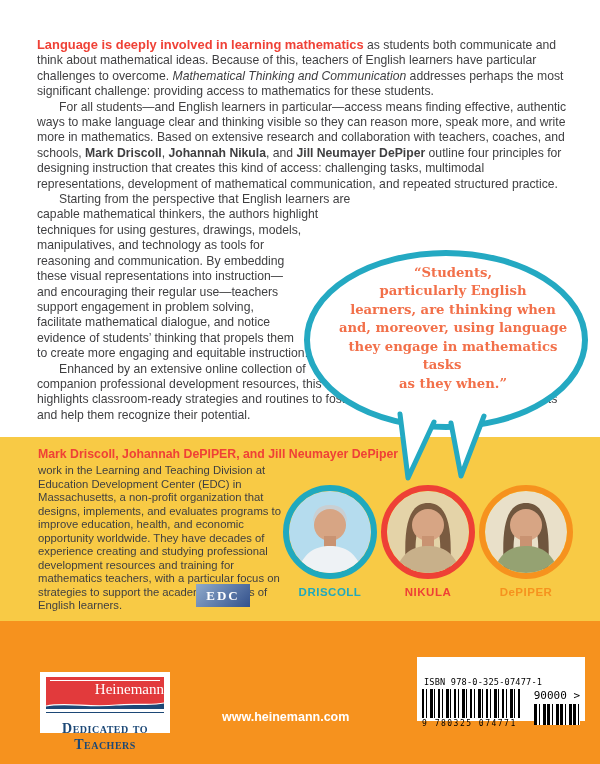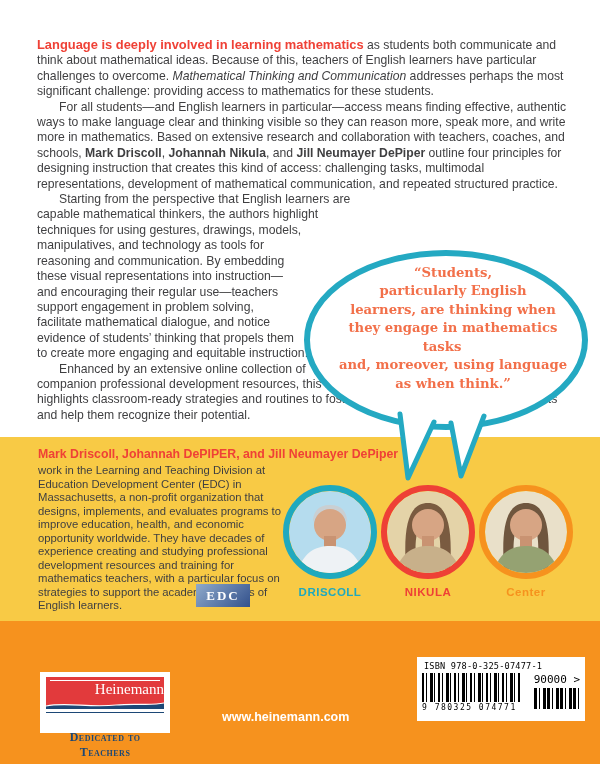--- a/index.html
+++ b/index.html
@@ -40,26 +40,26 @@
   .photo{width:82px;height:82px;border-radius:50%;}
   .avatar{display:block;width:82px;height:82px;}
   .alabel{margin-top:7px;font-weight:bold;font-size:11.5px;letter-spacing:.5px;}
   
   .hm-box{position:absolute;left:40px;top:672px;width:130px;height:61px;background:#fff;z-index:2;
           padding:5px 6px 0;box-sizing:border-box;}
   .hm-red{position:relative;background:#e23a3c;height:24px;color:#fff;text-align:right;
           font-family:"Liberation Serif",serif;font-size:15px;line-height:25px;}
   .hm-red::before{content:"";position:absolute;top:3px;left:4px;right:4px;border-top:1px solid #fff;}
   .hm-wave{display:block;width:100%;height:8px;}
-  .hm-tag{margin-top:3px;border-top:1.5px solid #1c4876;padding-top:17px;text-align:center;
+  .hm-tag{margin-top:3px;border-top:1.5px solid #1c4876;padding-top:8px;text-align:center;
           font-family:"Liberation Serif",serif;font-variant:small-caps;font-weight:bold;
-          color:#1c4876;font-size:12px;letter-spacing:.5px;}
+          color:#1c4876;font-size:14px;letter-spacing:.5px;}
   .website{position:absolute;left:222px;top:710px;z-index:2;color:#fff;font-weight:bold;font-size:12.5px;}
   .barcode-box{position:absolute;left:417px;top:657px;width:168px;height:64px;background:#fff;z-index:2;
-               padding:4px 5px;box-sizing:border-box;color:#000;
+               padding:20px 5px;box-sizing:border-box;color:#000;
                font-family:"DejaVu Sans Mono",monospace;}
   .isbn-line{font-size:8.6px;letter-spacing:.2px;margin-left:2px;white-space:nowrap;}
   .bars-row{display:flex;margin-top:2px;}
   .bars-main{width:100px;height:29px;
     background:repeating-linear-gradient(90deg,#000 0 2px,#fff 2px 4px,#000 4px 5px,#fff 5px 8px,
     #000 8px 11px,#fff 11px 12px,#000 12px 13px,#fff 13px 16px);}
   .digits{font-size:8px;letter-spacing:1.5px;margin-top:1px;white-space:nowrap;}
   .right-col{margin-left:7px;flex:1;text-align:right;}
   .price{font-size:11px;white-space:nowrap;}
   .bars-small{width:46px;height:21px;margin-top:2px;margin-left:auto;
@@ -80,21 +80,21 @@
     <p class="indent">
       <span class="bubble-float">
         <svg class="bubble-svg" viewBox="0 0 292 240">
           <ellipse cx="150" cy="92" rx="139" ry="87" fill="#ffffff" stroke="#24a9c2" stroke-width="6"></ellipse>
           <path d="M104,166 L112,230 L138,174 Z" fill="#ffffff"></path>
           <path d="M104,166 L112,230 L138,174" fill="none" stroke="#24a9c2" stroke-width="5" stroke-linecap="round" stroke-linejoin="round"></path>
           <path d="M155,175 L165,228 L188,168 Z" fill="#ffffff"></path>
           <path d="M155,175 L165,228 L188,168" fill="none" stroke="#24a9c2" stroke-width="5" stroke-linecap="round" stroke-linejoin="round"></path>
         </svg>
         <span class="quote">
-          <span><span style="display:block">“Students,</span><span style="display:block">particularly English</span><span style="display:block">learners, are thinking when</span><span style="display:block">they engage in mathematics tasks</span><span style="display:block">and, moreover, using language</span><span style="display:block">as when think.”</span></span>
+          <span><span style="display:block">“Students,</span><span style="display:block">particularly English</span><span style="display:block">learners, are thinking when</span><span style="display:block">and, moreover, using language</span><span style="display:block">they engage in mathematics tasks</span><span style="display:block">as they when.”</span></span>
         </span>
       </span>
       <span>Starting from the perspective that English learners are capable mathematical thinkers, the authors highlight techniques for using gestures, drawings, models, manipulatives, and technology as tools for reasoning and communication. By embedding these visual representations into instruction—and encouraging their regular use—teachers support engagement in problem solving, facilitate mathematical dialogue, and notice evidence of students’ thinking that propels them to create more engaging and equitable instruction.</span>
     </p>
     <p class="indent">Enhanced by an extensive online collection of companion professional development resources, this book highlights classroom-ready strategies and routines to foster mathematical success in all students and help them recognize their potential.</p>
   </div>
 
   <div class="bio-heading">Mark Driscoll, Johannah DePIPER, and Jill Neumayer DePiper</div>
   <div class="bio-body">work in the Learning and Teaching Division at Education Development Center (EDC) in Massachusetts, a non-profit organization that designs, implements, and evaluates programs to improve education, health, and economic opportunity worldwide. They have decades of experience creating and studying professional development resources and training for mathematics teachers, with a particular focus on strategies to support the academic success of English learners.</div>
   <div class="edc">EDC</div>
@@ -133,21 +133,21 @@
         <div class="photo" style="background-color: rgb(233, 224, 201);">
           <svg class="avatar" viewBox="0 0 82 82">
             <path d="M41,12 C22,12 16,34 19,78 L30,78 C27,56 28,30 41,26 C54,30 55,56 52,78 L63,78 C66,34 60,12 41,12 Z" style="fill: rgb(111, 86, 62);"></path>
 
             <circle cx="41" cy="34" r="16" fill="#d7a584"></circle>
             <rect x="35" y="45" width="12" height="12" fill="#c99372"></rect>
             <path d="M9,82 C13,62 26,55 41,55 C56,55 69,62 73,82 Z" style="fill: rgb(149, 162, 114);"></path>
           </svg>
         </div>
       </div>
-      <figcaption class="alabel" style="color: rgb(246, 146, 30);">Center</figcaption>
+      <figcaption class="alabel" style="color: rgb(246, 146, 30);">DePIPER</figcaption>
     </figure>
     </div>
 
   <div class="hm-box">
     <div class="hm-red">Heinemann</div>
     <svg class="hm-wave" viewBox="0 0 118 8" preserveAspectRatio="none">
       <rect width="118" height="8" fill="#e23a3c"></rect>
       <path d="M0,5 C20,1 45,7 70,4 C90,2 105,5 118,2 L118,8 L0,8 Z" fill="#1c4876"></path>
       <path d="M0,5 C20,1 45,7 70,4 C90,2 105,5 118,2" stroke="#ffffff" stroke-width="1.2" fill="none"></path>
     </svg>

